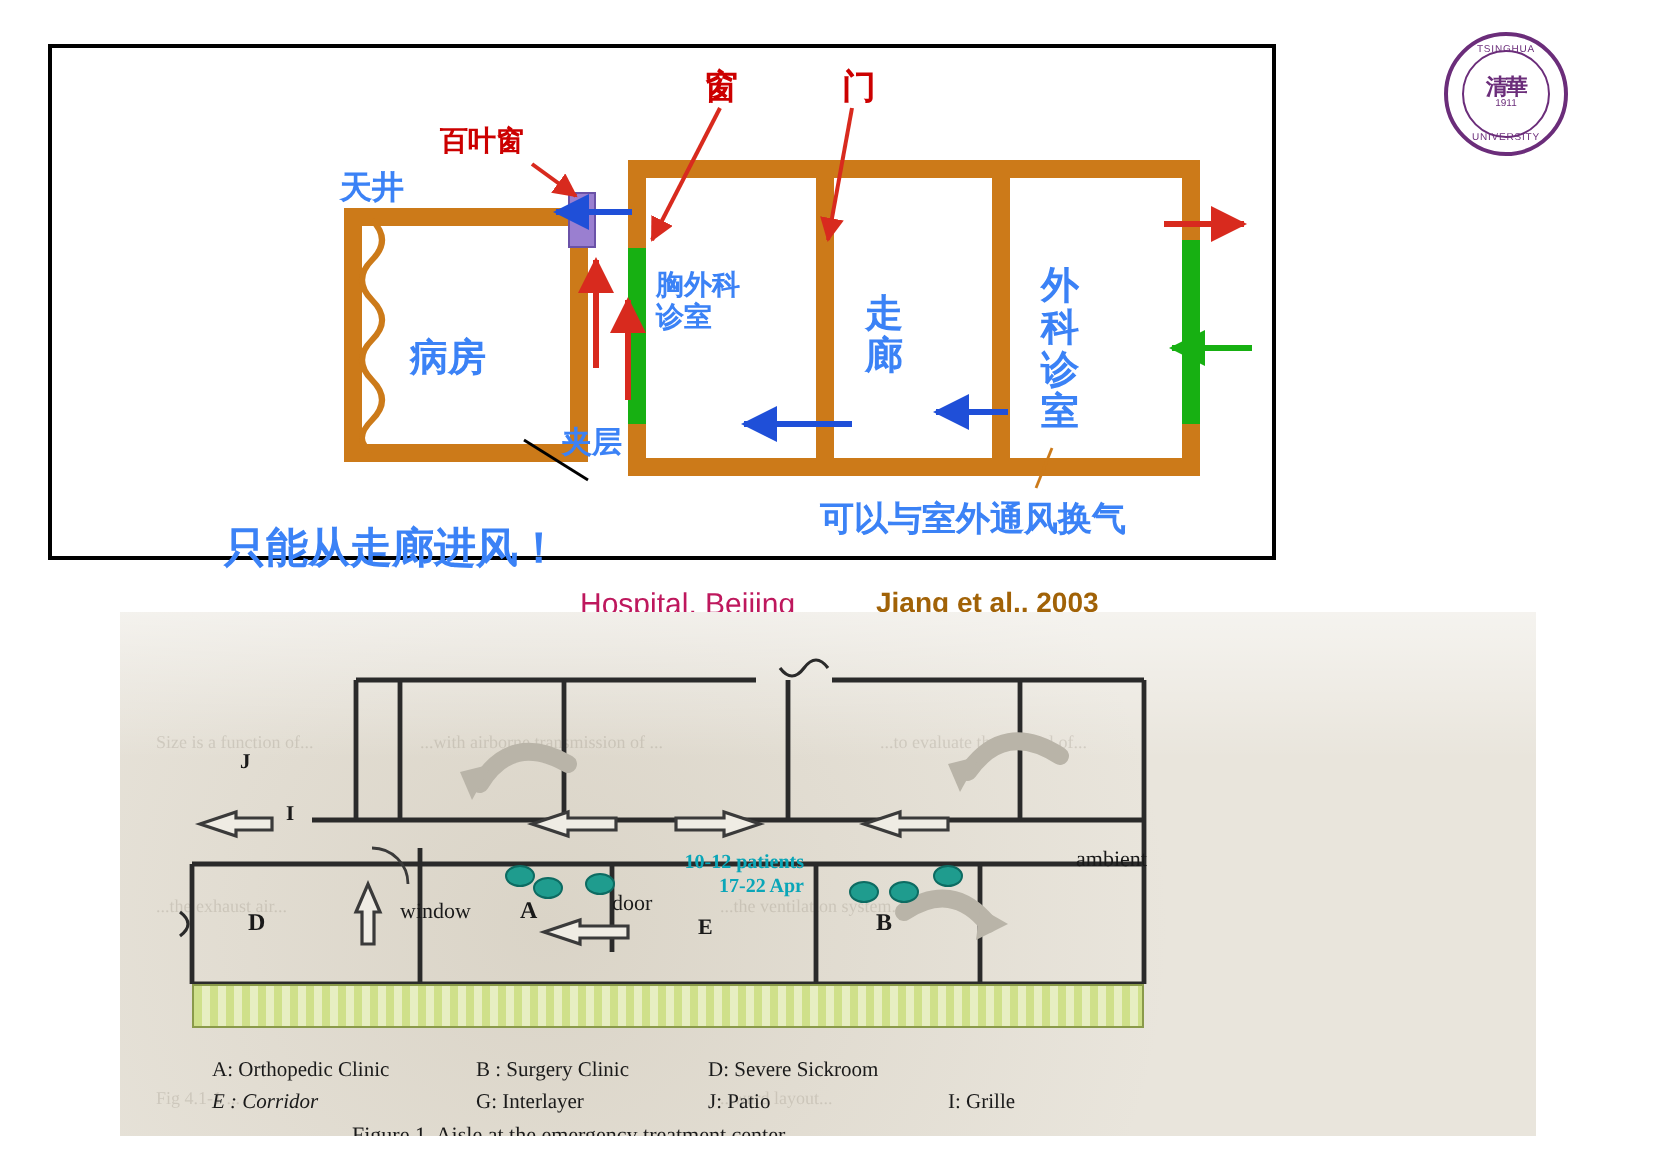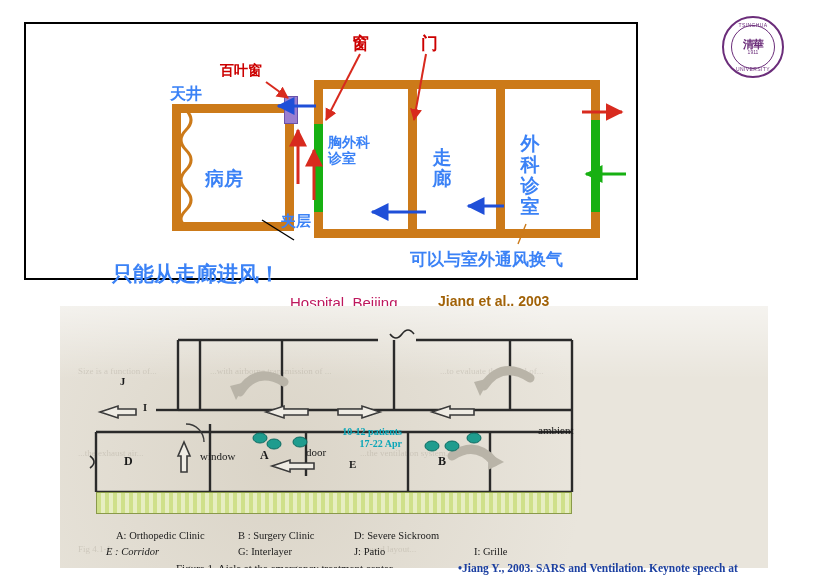--- a/index.html
+++ b/index.html
@@ -268,26 +268,25 @@
     <div class="cap" style="left:83px;top:96px;font-weight:bold;">I</div>
     <div class="cap" style="left:64px;top:148px;font-weight:bold;font-size:12px;">D</div>
     <div class="cap" style="left:140px;top:144px;font-size:11px;">window</div>
     <div class="cap" style="left:200px;top:142px;font-weight:bold;font-size:12px;">A</div>
     <div class="cap" style="left:246px;top:140px;font-size:11px;">door</div>
     <div class="cap" style="left:289px;top:152px;font-weight:bold;font-size:11px;">E</div>
     <div class="cap" style="left:378px;top:148px;font-weight:bold;font-size:12px;">B</div>
     <div class="cap" style="left:478px;top:118px;font-size:11px;">ambient</div>
     <div class="cap cyan" style="left:276px;top:120px;width:66px;white-space:normal;text-align:right;">10-12 patients 17-22 Apr</div>
 
-    <div class="cap" style="left:56px;top:224px;">A: Orthopedic Clinic</div>
+    <div class="cap" style="left:46px;top:224px;">A: Orthopedic Clinic</div>
     <div class="cap" style="left:178px;top:224px;">B : Surgery Clinic</div>
     <div class="cap" style="left:294px;top:224px;">D: Severe Sickroom</div>
     <div class="cap" style="left:46px;top:240px;font-style:italic;">E : Corridor</div>
     <div class="cap" style="left:178px;top:240px;">G: Interlayer</div>
     <div class="cap" style="left:294px;top:240px;">J: Patio</div>
     <div class="cap" style="left:414px;top:240px;">I: Grille</div>
 
     <div class="cap" style="left:116px;top:256px;font-size:11px;">Figure 1. Aisle at the emergency treatment center</div>
   </div>
 
-  <div class="ref">•Jiang Y., 2003. SARS and Ventilation. Keynote speech at</div>
 
 </div>
 
 </body></html>

